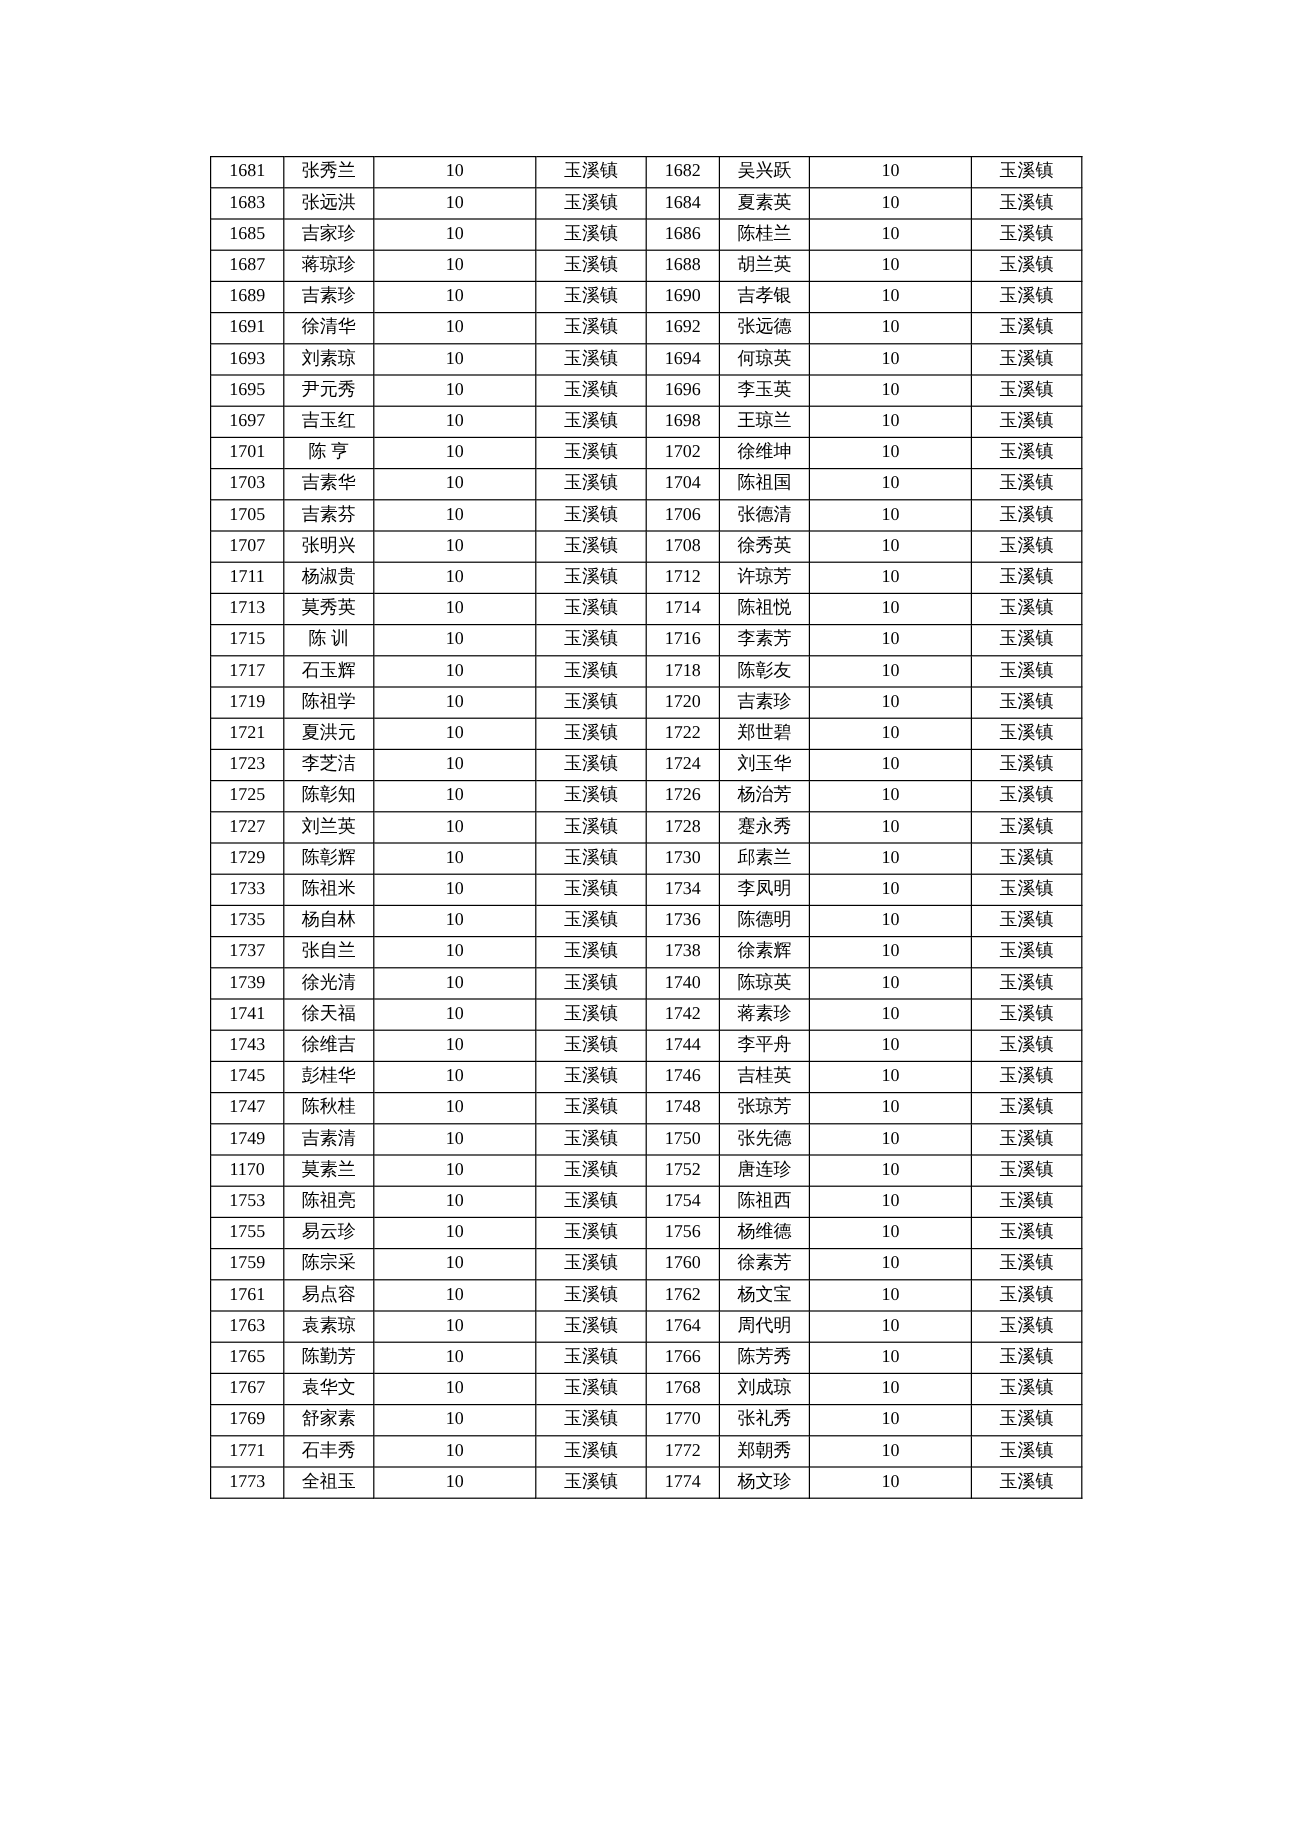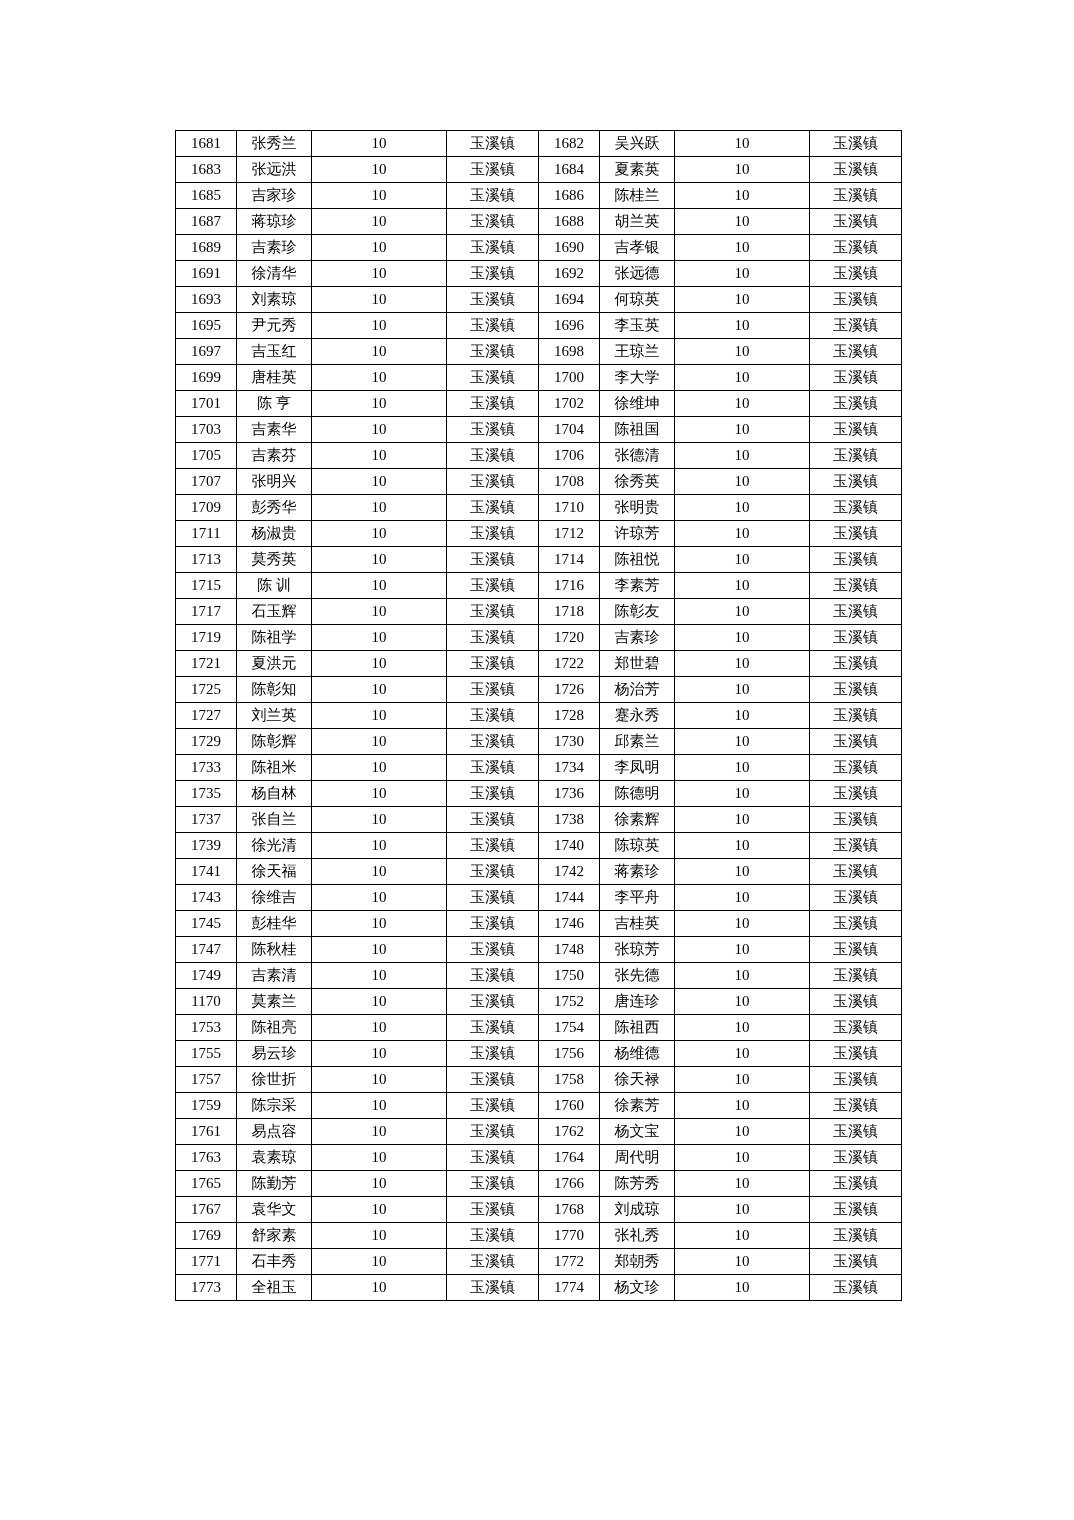--- a/index.html
+++ b/index.html
@@ -143,30 +143,20 @@
           <td>1697</td>
           <td>吉玉红</td>
           <td>10</td>
           <td>玉溪镇</td>
           <td>1698</td>
           <td>王琼兰</td>
           <td>10</td>
           <td>玉溪镇</td>
         </tr>
         <tr>
-          <td>1699</td>
-          <td>唐桂英</td>
-          <td>10</td>
-          <td>玉溪镇</td>
-          <td>1700</td>
-          <td>李大学</td>
-          <td>10</td>
-          <td>玉溪镇</td>
-        </tr>
-        <tr>
           <td>1701</td>
           <td>陈 亨</td>
           <td>10</td>
           <td>玉溪镇</td>
           <td>1702</td>
           <td>徐维坤</td>
           <td>10</td>
           <td>玉溪镇</td>
         </tr>
         <tr>
@@ -193,30 +183,20 @@
           <td>1707</td>
           <td>张明兴</td>
           <td>10</td>
           <td>玉溪镇</td>
           <td>1708</td>
           <td>徐秀英</td>
           <td>10</td>
           <td>玉溪镇</td>
         </tr>
         <tr>
-          <td>1709</td>
-          <td>彭秀华</td>
-          <td>10</td>
-          <td>玉溪镇</td>
-          <td>1710</td>
-          <td>张明贵</td>
-          <td>10</td>
-          <td>玉溪镇</td>
-        </tr>
-        <tr>
           <td>1711</td>
           <td>杨淑贵</td>
           <td>10</td>
           <td>玉溪镇</td>
           <td>1712</td>
           <td>许琼芳</td>
           <td>10</td>
           <td>玉溪镇</td>
         </tr>
         <tr>
@@ -263,20 +243,30 @@
           <td>1721</td>
           <td>夏洪元</td>
           <td>10</td>
           <td>玉溪镇</td>
           <td>1722</td>
           <td>郑世碧</td>
           <td>10</td>
           <td>玉溪镇</td>
         </tr>
         <tr>
+          <td>1723</td>
+          <td>李芝洁</td>
+          <td>10</td>
+          <td>玉溪镇</td>
+          <td>1724</td>
+          <td>刘玉华</td>
+          <td>10</td>
+          <td>玉溪镇</td>
+        </tr>
+        <tr>
           <td>1725</td>
           <td>陈彰知</td>
           <td>10</td>
           <td>玉溪镇</td>
           <td>1726</td>
           <td>杨治芳</td>
           <td>10</td>
           <td>玉溪镇</td>
         </tr>
         <tr>
@@ -409,30 +399,20 @@
           <td>10</td>
           <td>玉溪镇</td>
         </tr>
         <tr>
           <td>1755</td>
           <td>易云珍</td>
           <td>10</td>
           <td>玉溪镇</td>
           <td>1756</td>
           <td>杨维德</td>
-          <td>10</td>
-          <td>玉溪镇</td>
-        </tr>
-        <tr>
-          <td>1757</td>
-          <td>徐世折</td>
-          <td>10</td>
-          <td>玉溪镇</td>
-          <td>1758</td>
-          <td>徐天禄</td>
           <td>10</td>
           <td>玉溪镇</td>
         </tr>
         <tr>
           <td>1759</td>
           <td>陈宗采</td>
           <td>10</td>
           <td>玉溪镇</td>
           <td>1760</td>
           <td>徐素芳</td>

